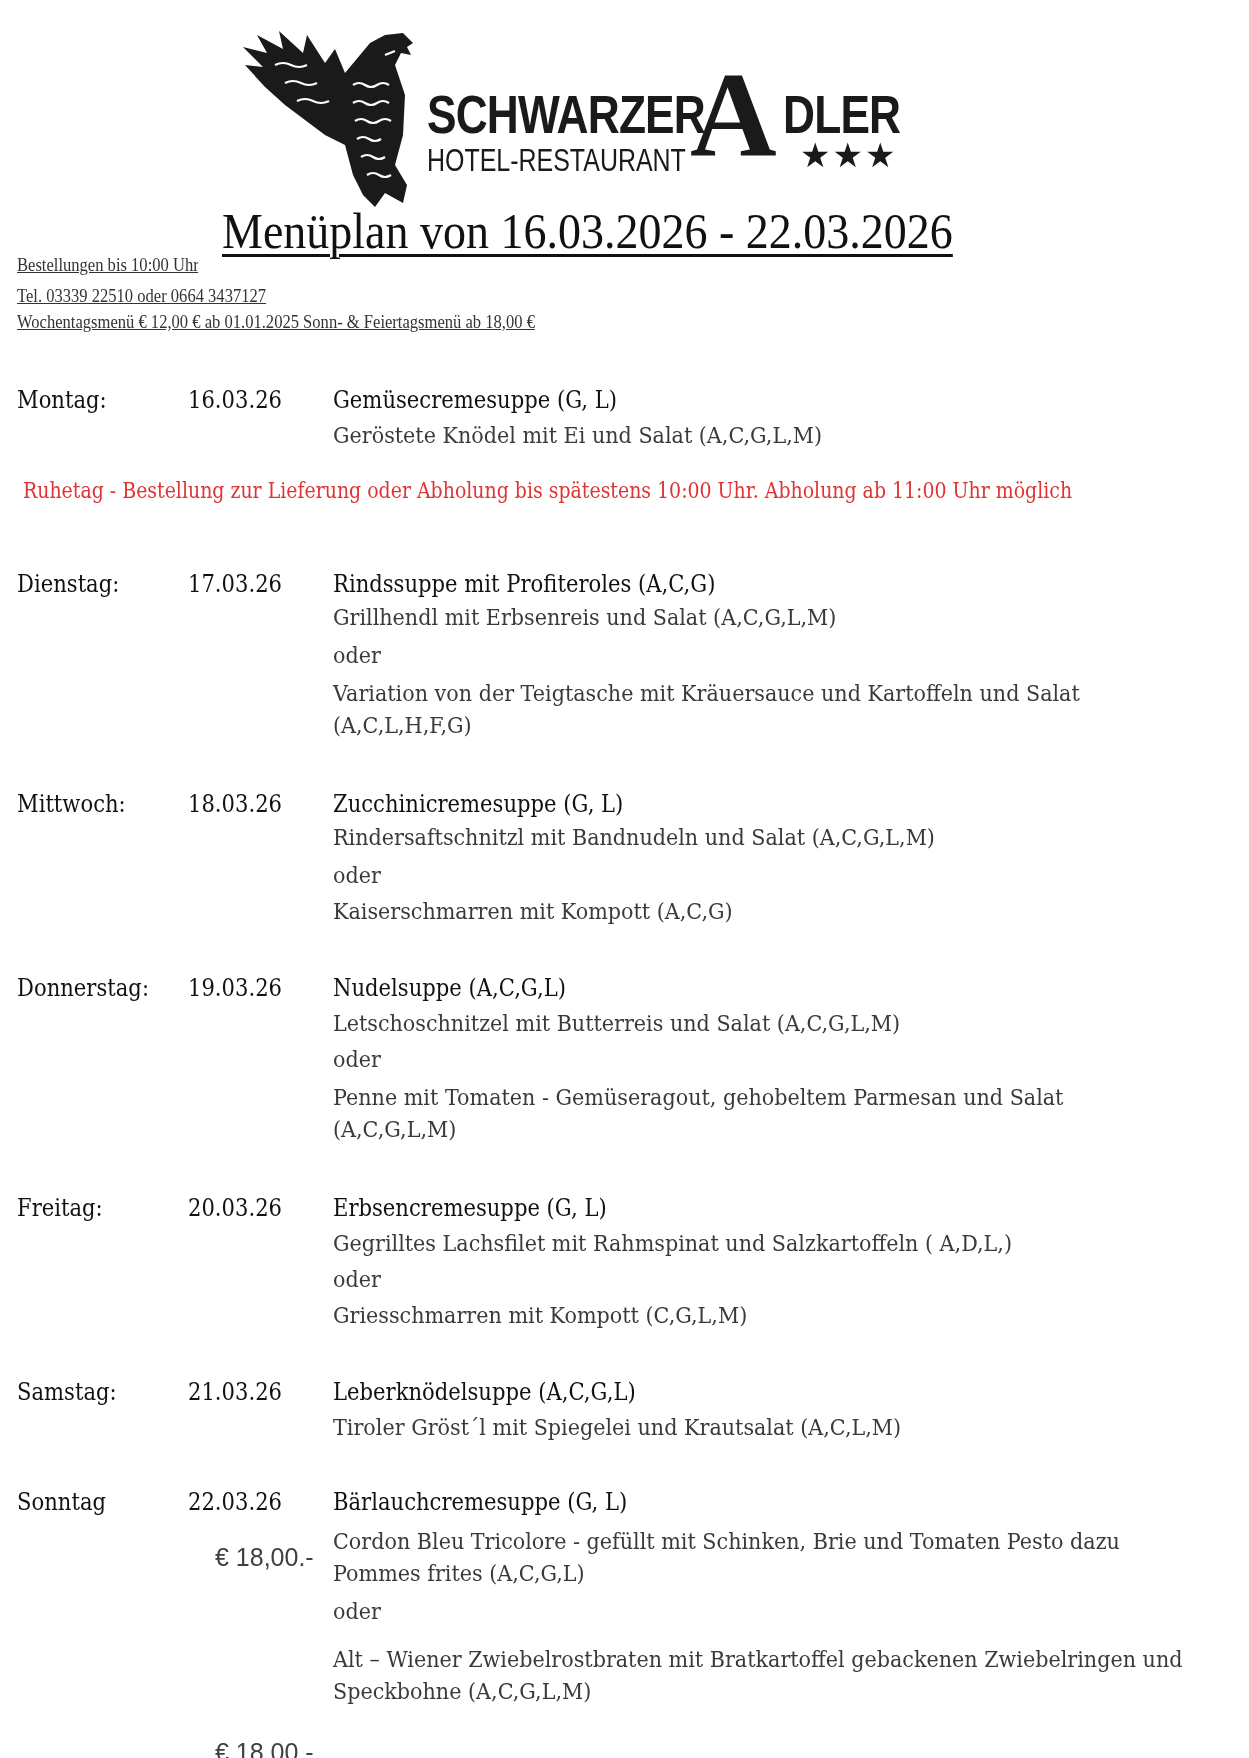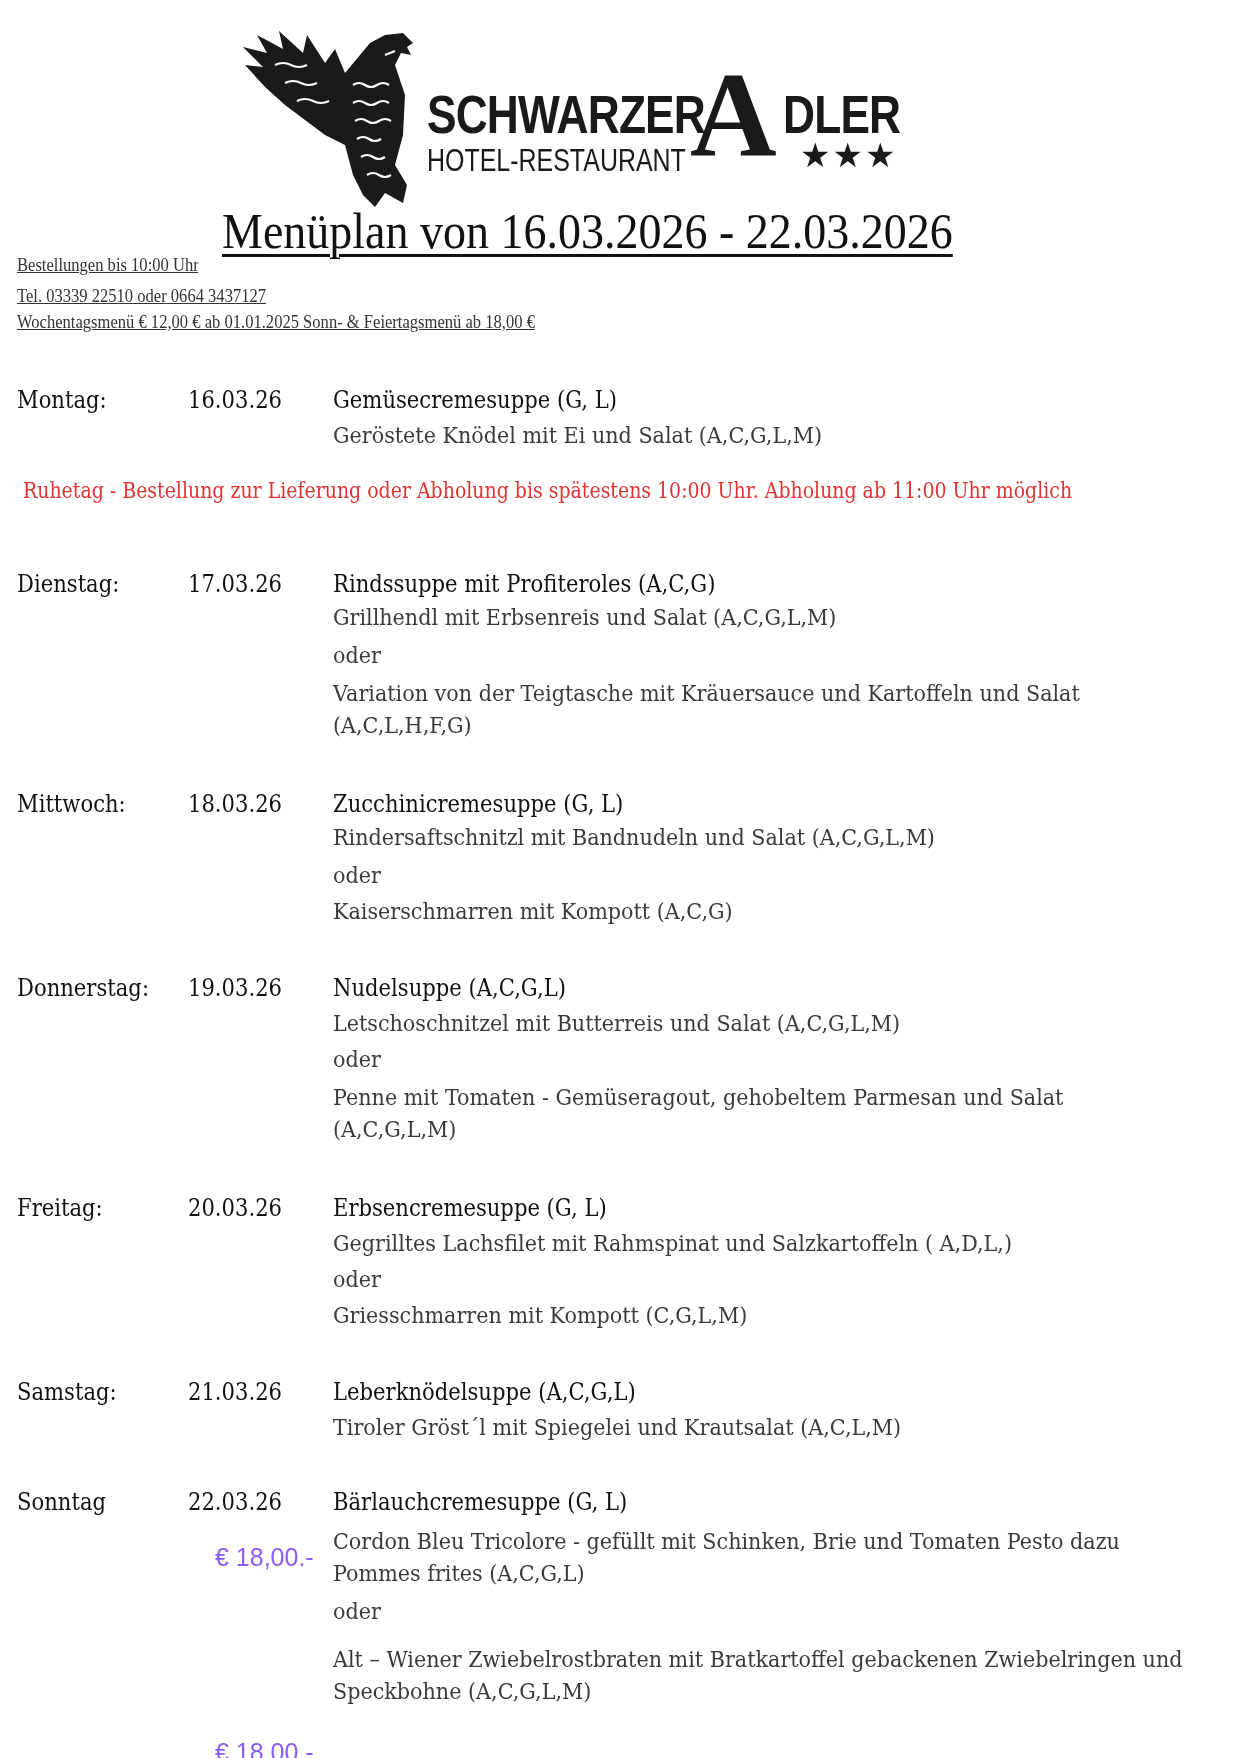--- a/index.html
+++ b/index.html
@@ -35,21 +35,21 @@
   .row { position: absolute; left: 0; width: 1249px; }
   .day { position: absolute; left: 17px; font-size: 24px; color: #111; white-space: nowrap;
          transform: scaleX(0.88); transform-origin: left top; }
   .date { position: absolute; left: 188px; font-size: 24px; color: #111; white-space: nowrap;
           transform: scaleX(0.88); transform-origin: left top; }
   .soup { position: absolute; left: 333px; font-size: 24px; color: #111; white-space: nowrap;
           transform: scaleX(0.88); transform-origin: left top; }
   .dish { position: absolute; left: 333px; font-size: 23px; color: #3a3a3a; white-space: nowrap;
           transform: scaleX(0.9); transform-origin: left top; font-weight: 300; }
   .price { position: absolute; left: 215px; font-family: "Liberation Sans", sans-serif; font-size: 25px;
-           color: #8b5cf6; white-space: nowrap; }
+           color: #404040; white-space: nowrap; }
   .notice { position: absolute; left: 23px; top: 478px; font-size: 22px; color: #e03333; white-space: nowrap;
             transform: scaleX(0.86); transform-origin: left top; }
 </style>
 </head>
 <body>
 
 <div class="logo">
   <svg class="eagle" viewBox="0 0 200 190">
     <g fill="#1a1a1a">
       <path d="M150 10 L168 8 L178 18 L172 22 L176 30 L166 28 L160 40 L170 70 L168 110 L160 140 L172 160 L168 178 L150 168 L140 182 L128 170 L118 150 L110 120 L90 110 L70 95 L50 80 L30 62 L10 40 L28 42 L8 22 L32 28 L22 10 L48 24 L44 6 L68 28 L72 10 L90 38 L100 24 L110 48 L125 30 L135 18 Z"></path>

